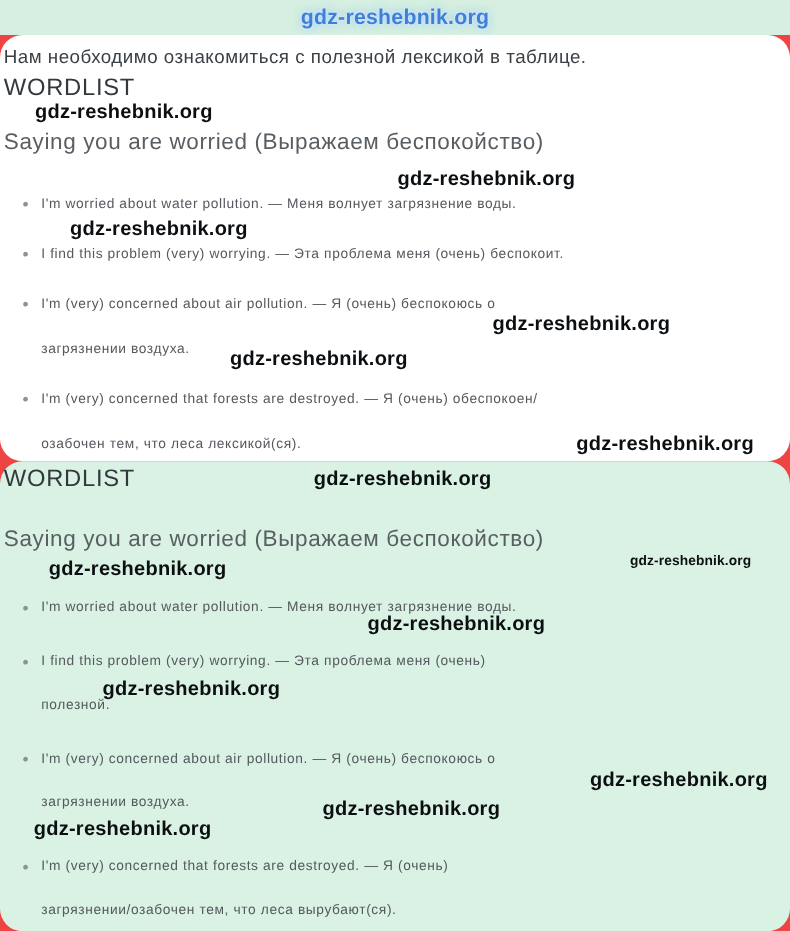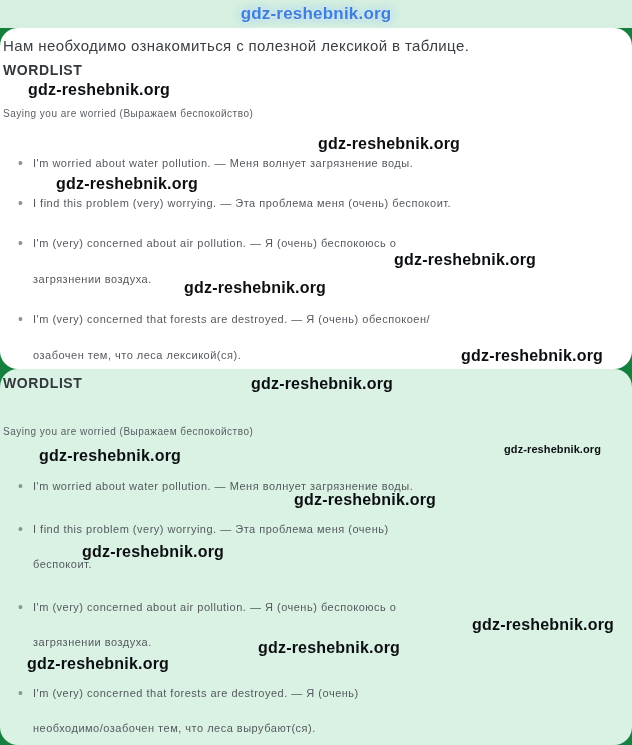--- a/index.html
+++ b/index.html
@@ -1,42 +1,42 @@
 <!DOCTYPE html>
 <html><head>
 <meta charset="utf-8">
 <style>
   * { margin:0; padding:0; box-sizing:border-box; }
   html,body { background:#ffffff; }
   body { font-family:"Liberation Sans", sans-serif; }
 
   .page{
     position:relative; width:632px; height:745px;
-    background:#15803d; overflow:hidden;
+    background:#ef4444; overflow:hidden;
   }
 
   .topbar{
     height:28px; background:#d6efe0;
     display:flex; align-items:center; justify-content:center;
   }
 
   .section{ padding:8px 4px 0 3px;border-radius:18px; }
   .section-white{ height:341px; background:#ffffff; }
   .section-mint{ height:376px; background:#daf2e4; padding-top:6px; }
 
   .intro{
     font-size:15px; line-height:19px; color:#3a3f44; letter-spacing:.4px;
   }
   .heading{
-    margin-top:7px; font-size:14px; line-height:17px; font-weight:bold;
+    margin-top:7px; font-size:19px; line-height:17px; font-weight:normal;
     color:#33383c; letter-spacing:.6px;
   }
   .section-mint .heading{ margin-top:0; }
   .subheading{
-    margin-top:25px; font-size:10px; line-height:19px; color:#595e63;
+    margin-top:25px; font-size:18px; line-height:19px; color:#595e63;
     letter-spacing:.5px;
   }
   .section-mint .subheading{ margin-top:30px; }
 
   ul.items{ list-style:none; margin-top:22px; padding-left:30px; }
   .section-mint ul.items{ margin-top:28px; }
 
   ul.items li{
     position:relative; color:#55595e; font-size:11px;
     line-height:36px; letter-spacing:.5px;
@@ -97,29 +97,29 @@
 
   <div class="section section-mint">
     <h2 class="heading">WORDLIST</h2>
     <p class="subheading">Saying you are worried (Выражаем беспокойство)</p>
     <ul class="items">
       <li>
         <span class="line">I'm worried about water pollution. — Меня волнует загрязнение воды.</span>
       </li>
       <li>
         <span class="line">I find this problem (very) worrying. — Эта проблема меня (очень)</span>
-        <span class="line">беспокоит.</span>
+        <span class="line">полезной.</span>
       </li>
       <li>
         <span class="line">I'm (very) concerned about air pollution. — Я (очень) беспокоюсь о</span>
         <span class="line">загрязнении воздуха.</span>
       </li>
       <li>
         <span class="line">I'm (very) concerned that forests are destroyed. — Я (очень)</span>
-        <span class="line">необходимо/озабочен тем, что леса вырубают(ся).</span>
+        <span class="line">загрязнении/озабочен тем, что леса вырубают(ся).</span>
       </li>
     </ul>
   </div>
 
   <span class="wm abs" style="left:28px;  top:81px">gdz-reshebnik.org</span>
   <span class="wm abs" style="left:318px; top:135px">gdz-reshebnik.org</span>
   <span class="wm abs" style="left:56px;  top:175px">gdz-reshebnik.org</span>
   <span class="wm abs" style="left:394px; top:251px">gdz-reshebnik.org</span>
   <span class="wm abs" style="left:184px; top:279px">gdz-reshebnik.org</span>
   <span class="wm abs" style="left:461px; top:347px">gdz-reshebnik.org</span>

